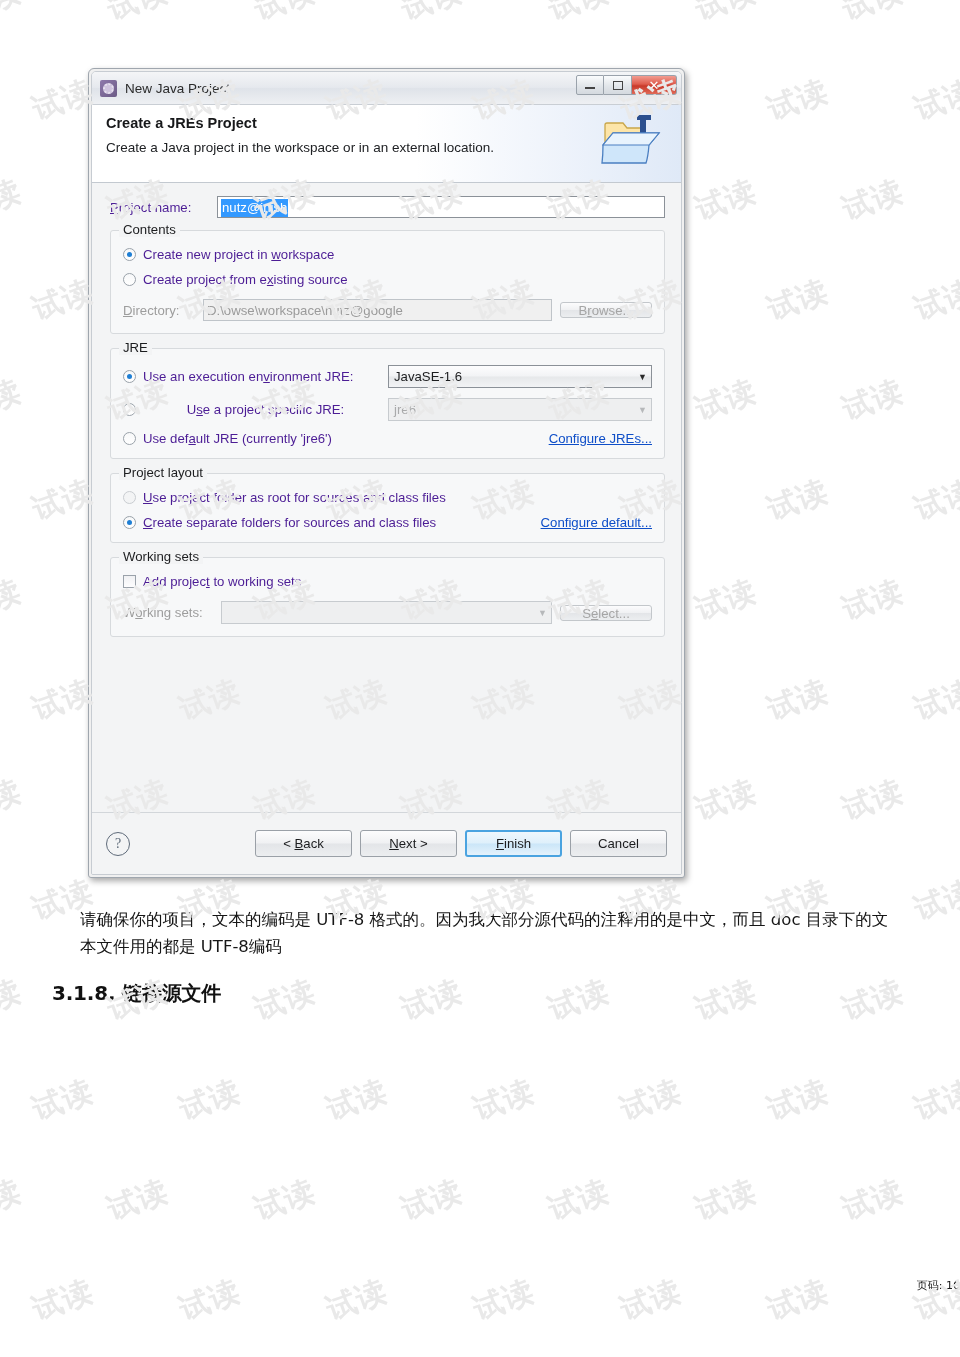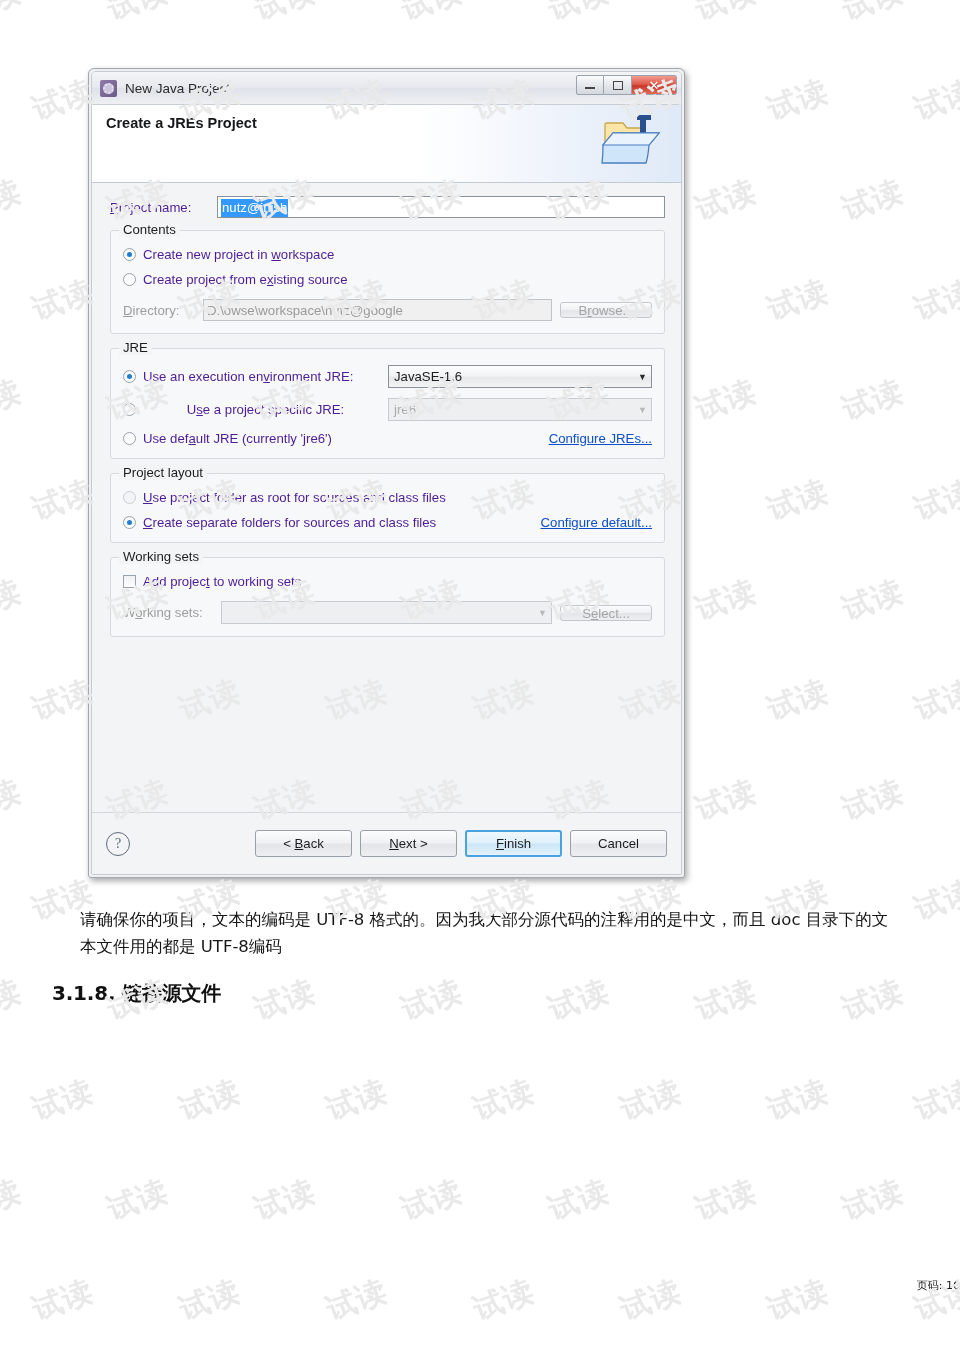--- a/index.html
+++ b/index.html
@@ -388,20 +388,21 @@
             </div>
           <div class="wb max">
               <span class="sq"></span>
             </div>
           <div class="wb close">✕</div>
         </div>
       </div>
 
       <div class="banner">
         <div class="banner-title">Create a JREs Project</div>
+        <div class="banner-sub">Create a Java project in the workspace or in an external location.</div>
         <svg class="banner-icon" viewBox="0 0 70 64">
           <path d="M6 18 L6 14 Q6 12 8 12 L24 12 L28 17 L44 17 Q46 17 46 19 L46 34 L6 34 Z" fill="#fde5a8" stroke="#c9a64a" stroke-width="1.3"></path>
           <path d="M44 6 L44 26 Q44 31 39 31 L33 31" fill="none" stroke="#2b4f8e" stroke-width="6" stroke-linecap="butt"></path>
           <rect x="38" y="4" width="14" height="5" fill="#2b4f8e"></rect>
           <path d="M4 34 L14 22 L60 22 L50 34 Q49 46 47 52 L3 52 Q4 44 4 34 Z" fill="#cfe6fa" stroke="#4a7fc1" stroke-width="1.3"></path>
           <path d="M14 22 L60 22 L50 34 L4 34 Z" fill="#e8f3fd" stroke="#4a7fc1" stroke-width="1.1"></path>
         </svg>
       </div>
 
       <div class="dlg-body">

